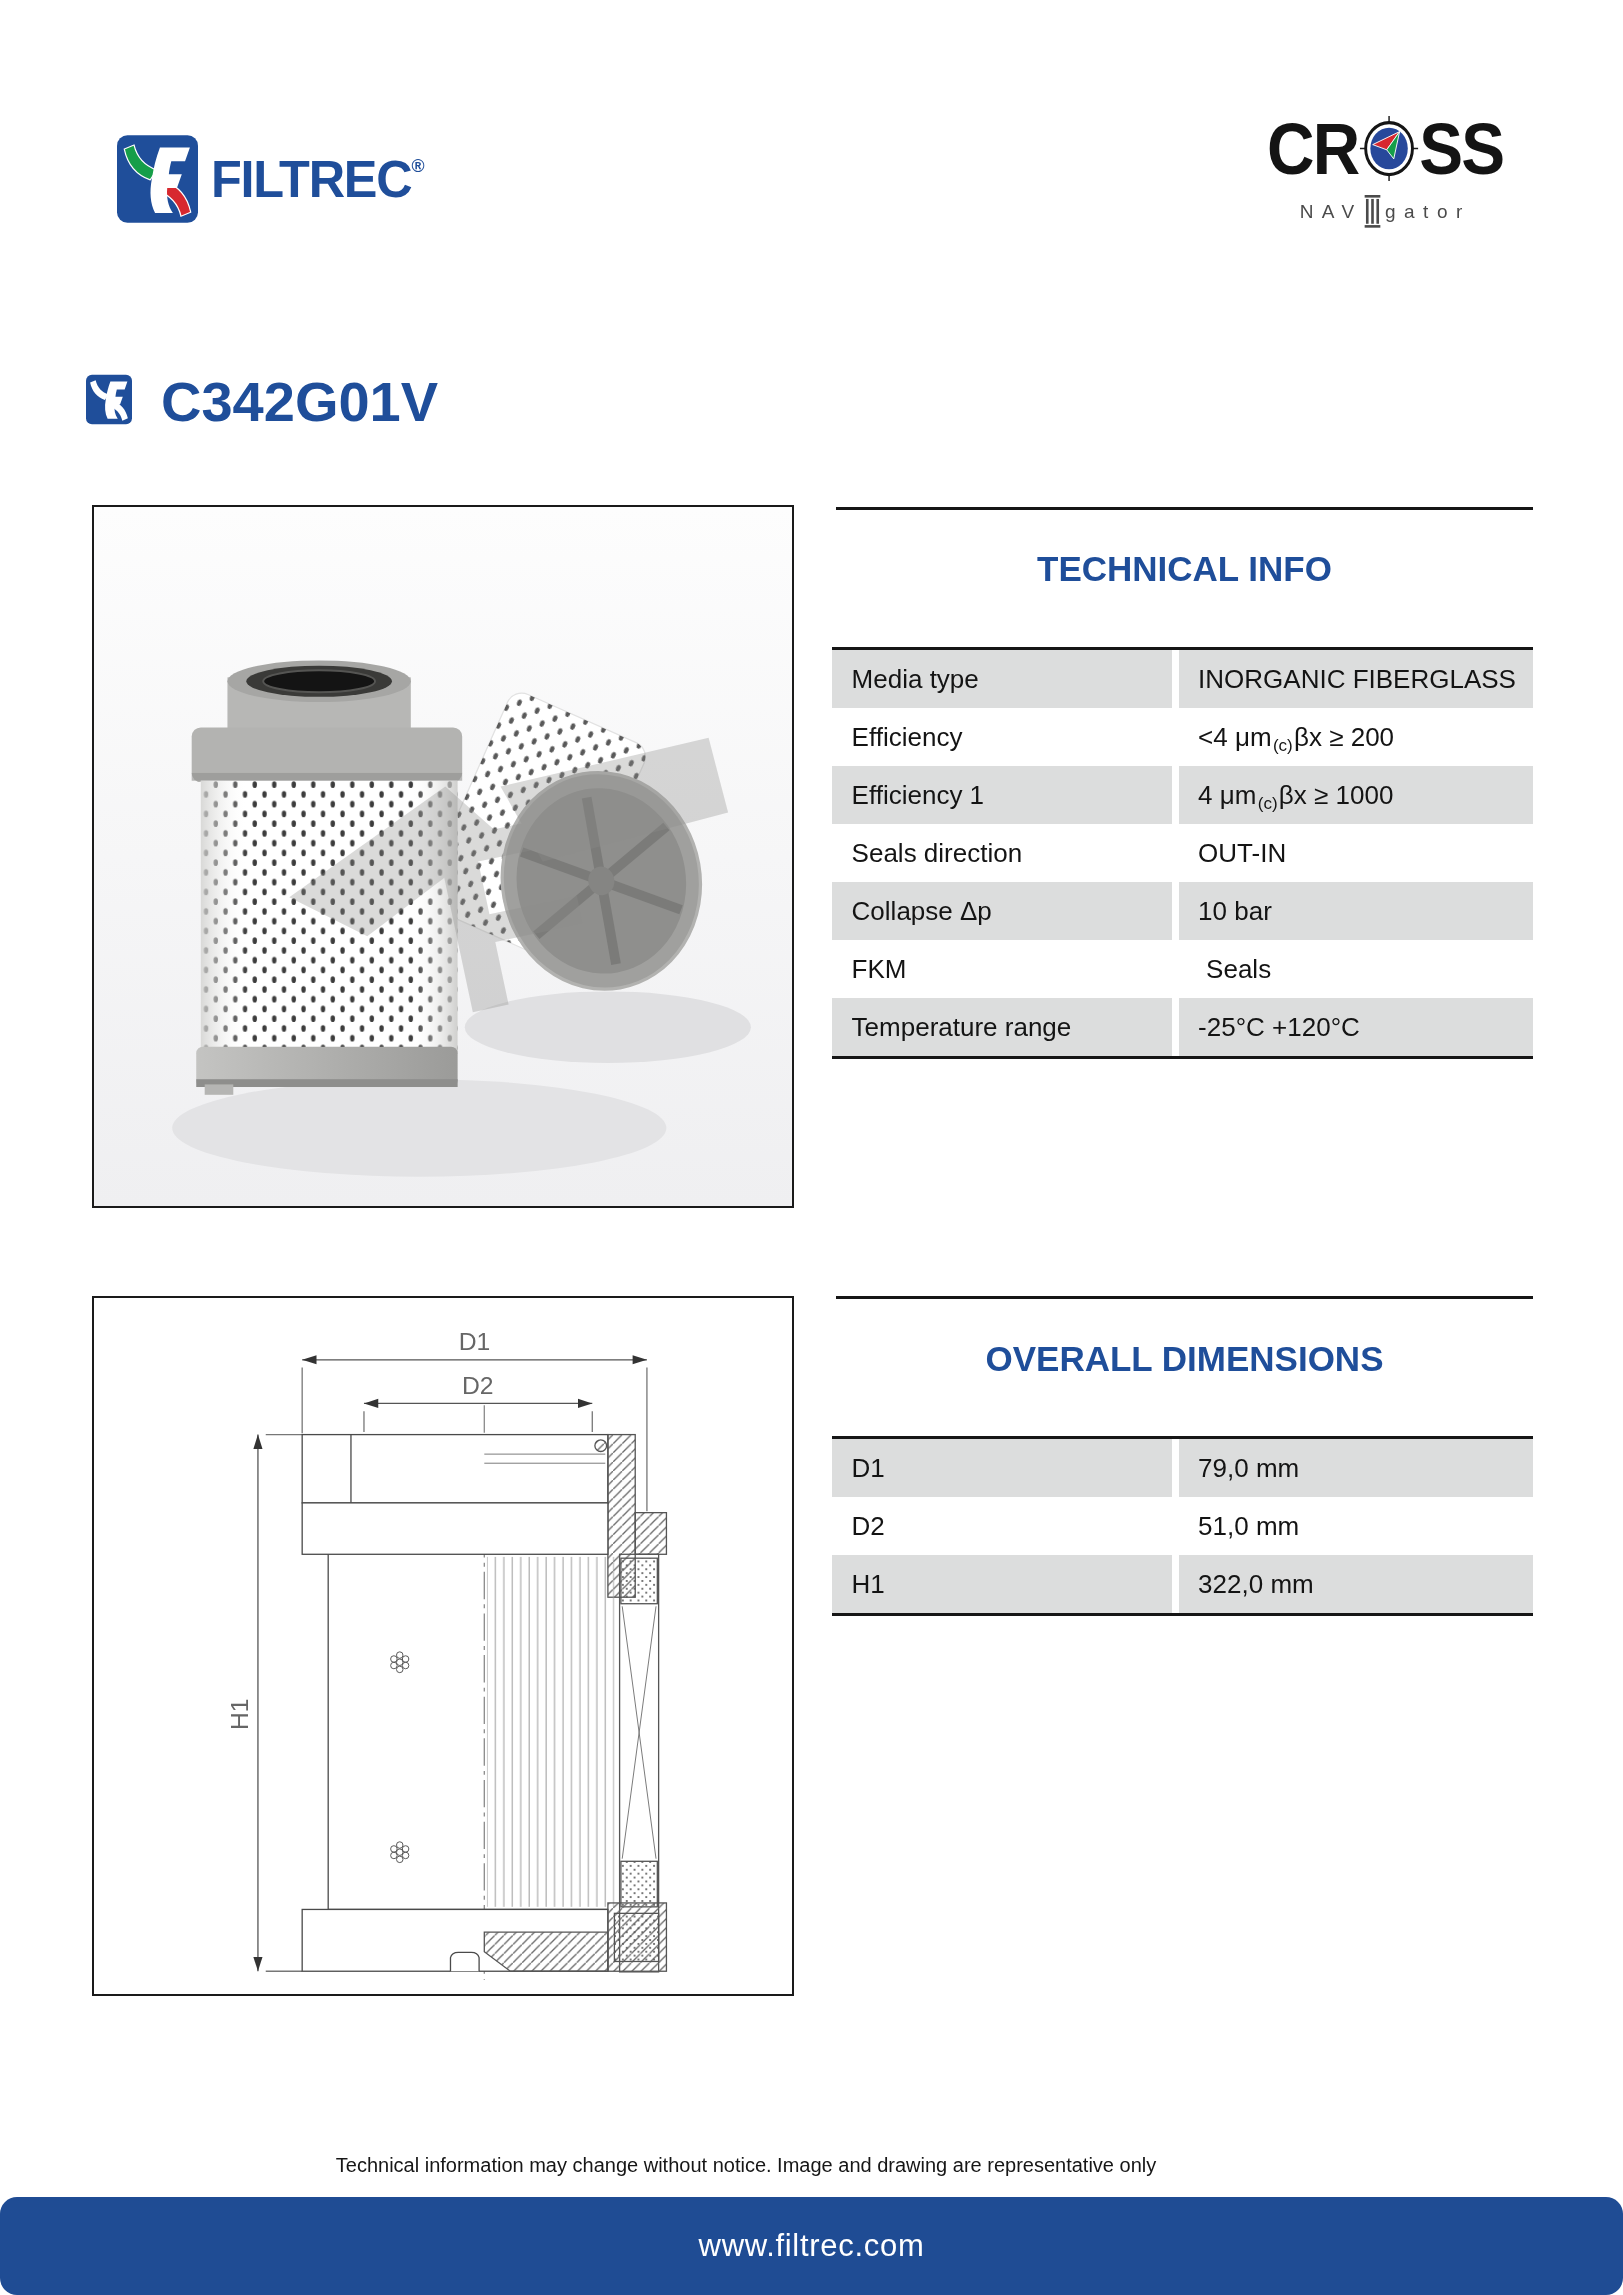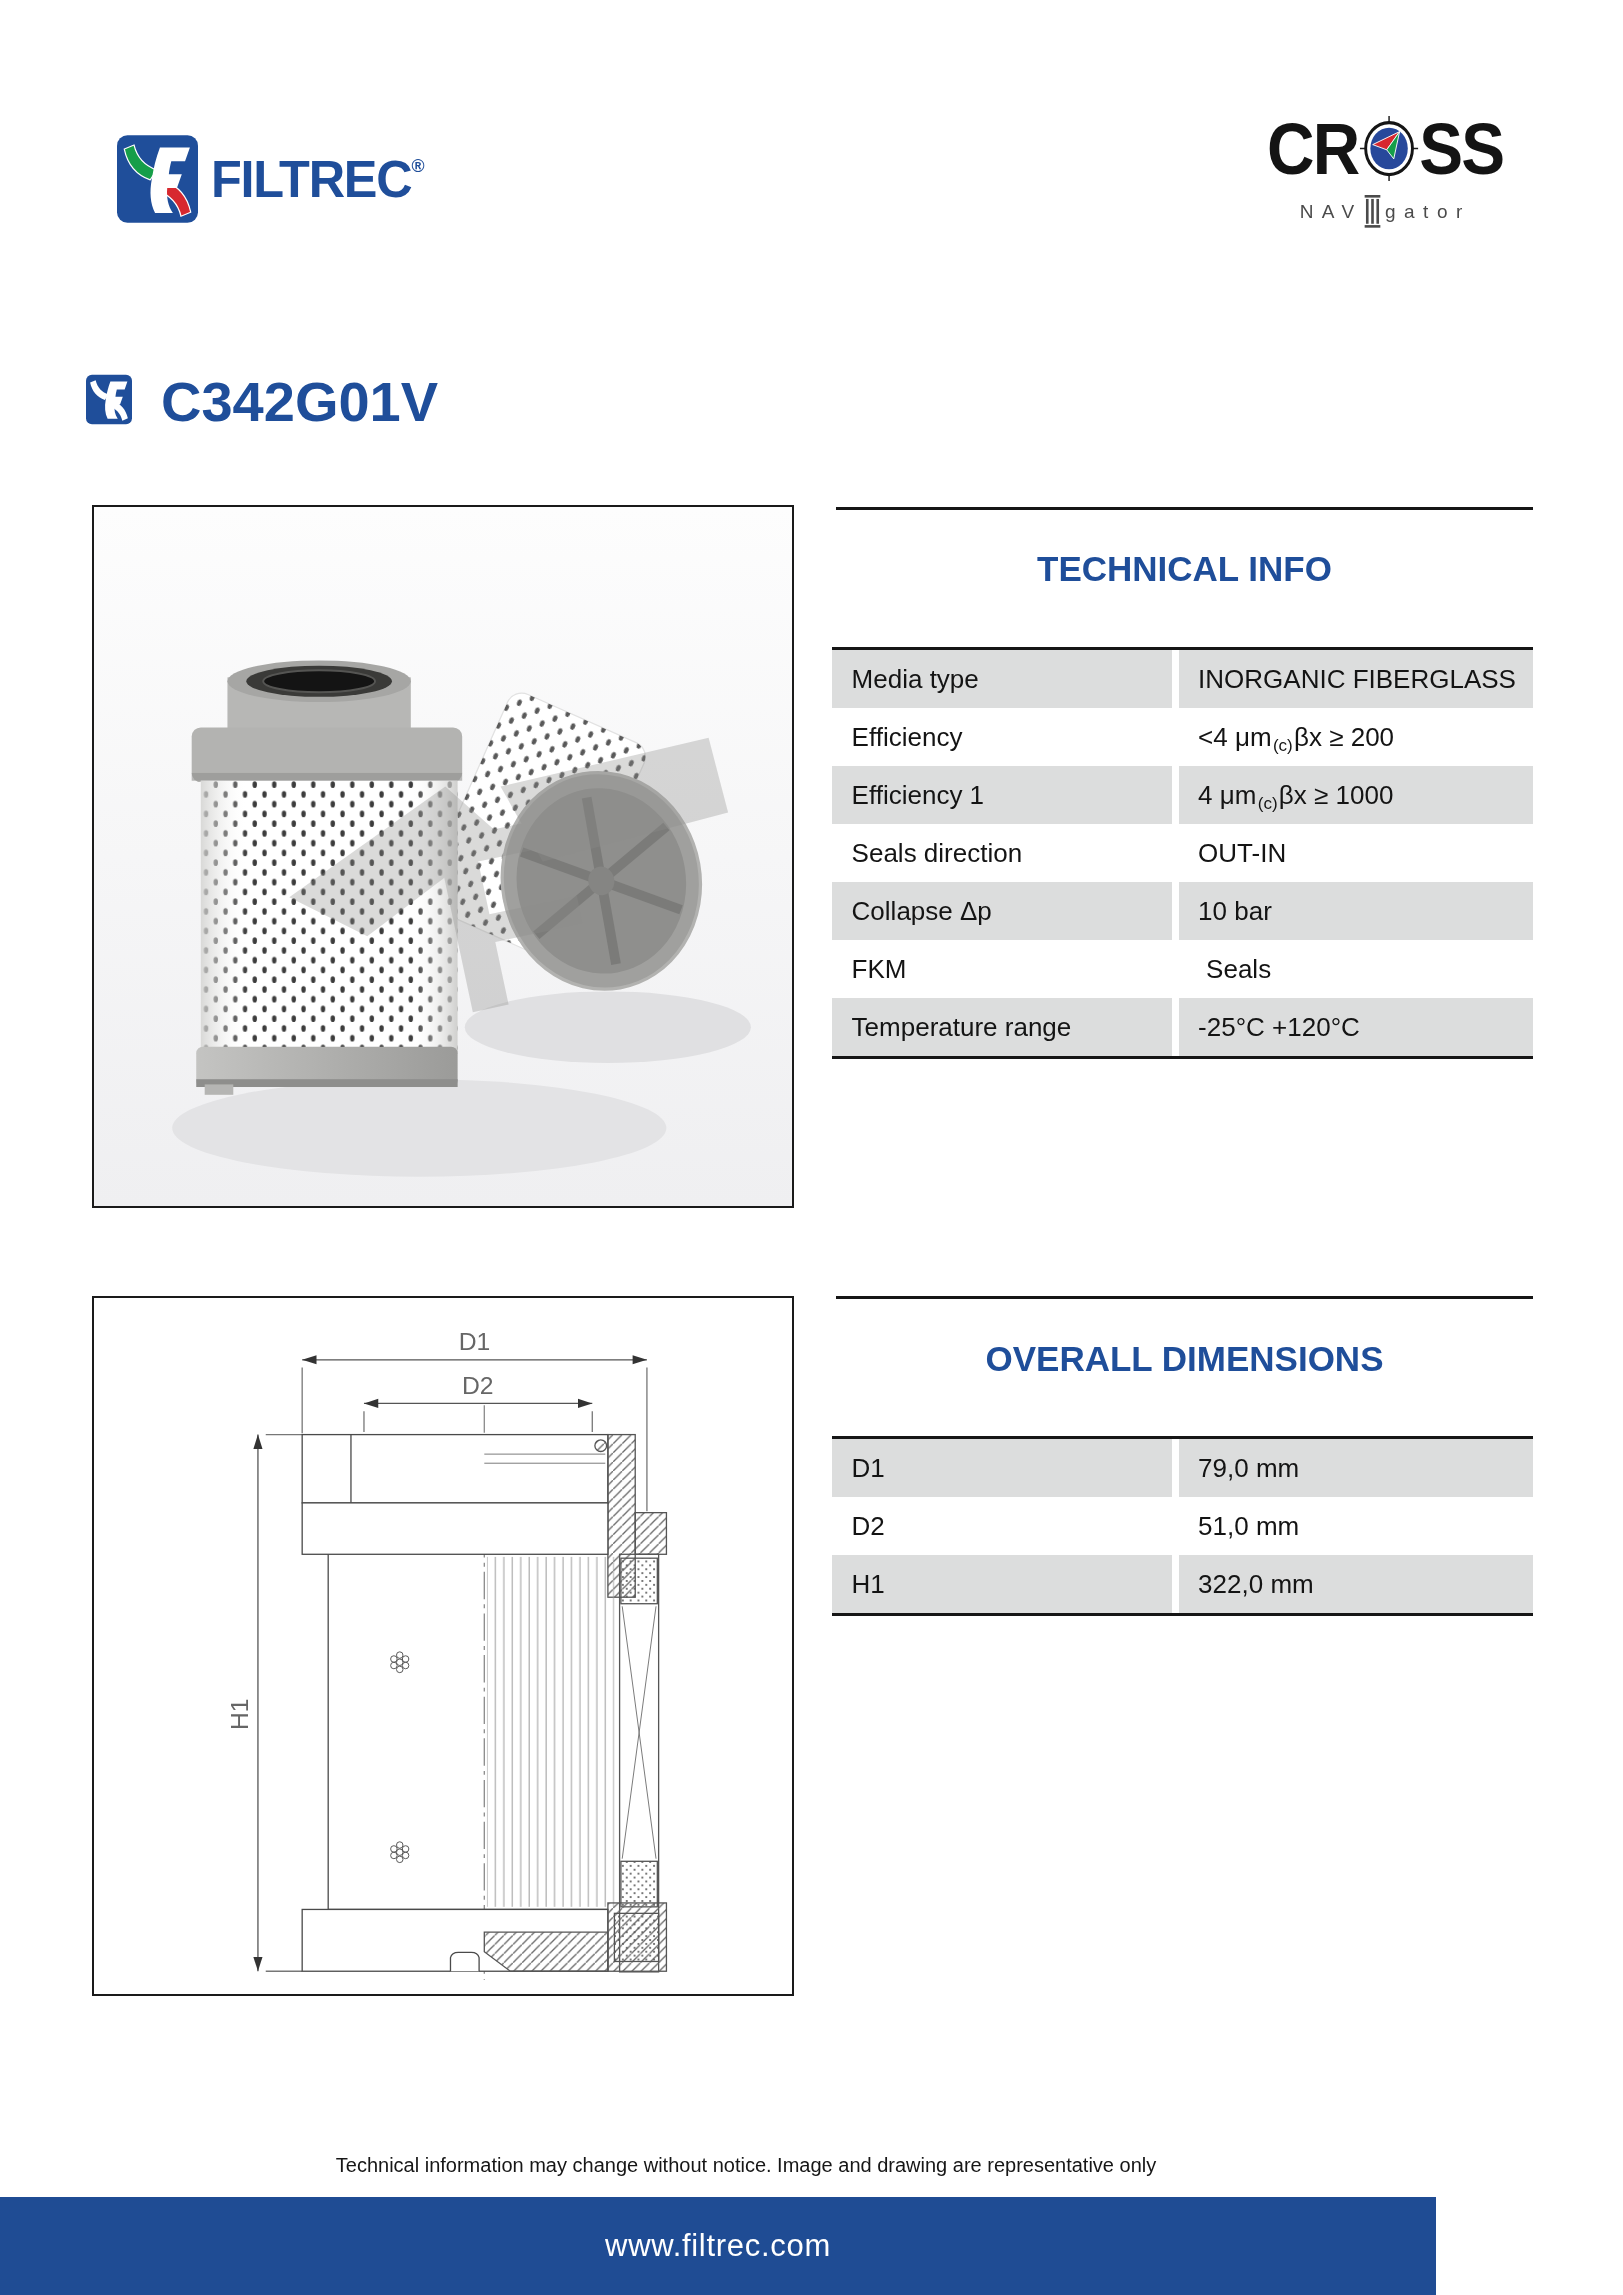--- a/index.html
+++ b/index.html
@@ -50,22 +50,22 @@
   .dt-cell{display:flex;align-items:center;font-size:26px;color:#141414;
            padding-left:19.6px;box-sizing:border-box;background:#fff;}
   .dt-label{width:340px;margin-right:6.5px;}
   .dt-value{flex:1;}
   .dt-row.shade .dt-cell{background:#DCDDDD;}
   .subc{font-size:17px;position:relative;top:9.2px;margin:0 1.3px;}
 
   
   .disclaimer{position:absolute;left:0;top:2154px;width:1492px;text-align:center;
               font-size:20px;color:#161616;}
-  .footer-bar{position:absolute;left:0;top:2197px;width:1436px;height:98px;background:#1F4C94;
-              display:flex;align-items:center;justify-content:center;}
+  .footer-bar{position:absolute;left:0;top:2197px;width:1623px;height:98px;background:#1F4C94;
+              display:flex;align-items:center;justify-content:center;border-radius:17px;}
   .footer-site{font-size:31px;color:#ffffff;letter-spacing:0.7px;}
 </style>
 </head>
 <body>
 
 <div class="page">
 
   <div class="brand">
     <svg class="brand-icon" viewBox="0 0 100 108">
       <rect x="0" y="0" width="100" height="108" rx="13" fill="#1F4E9A"></rect>

